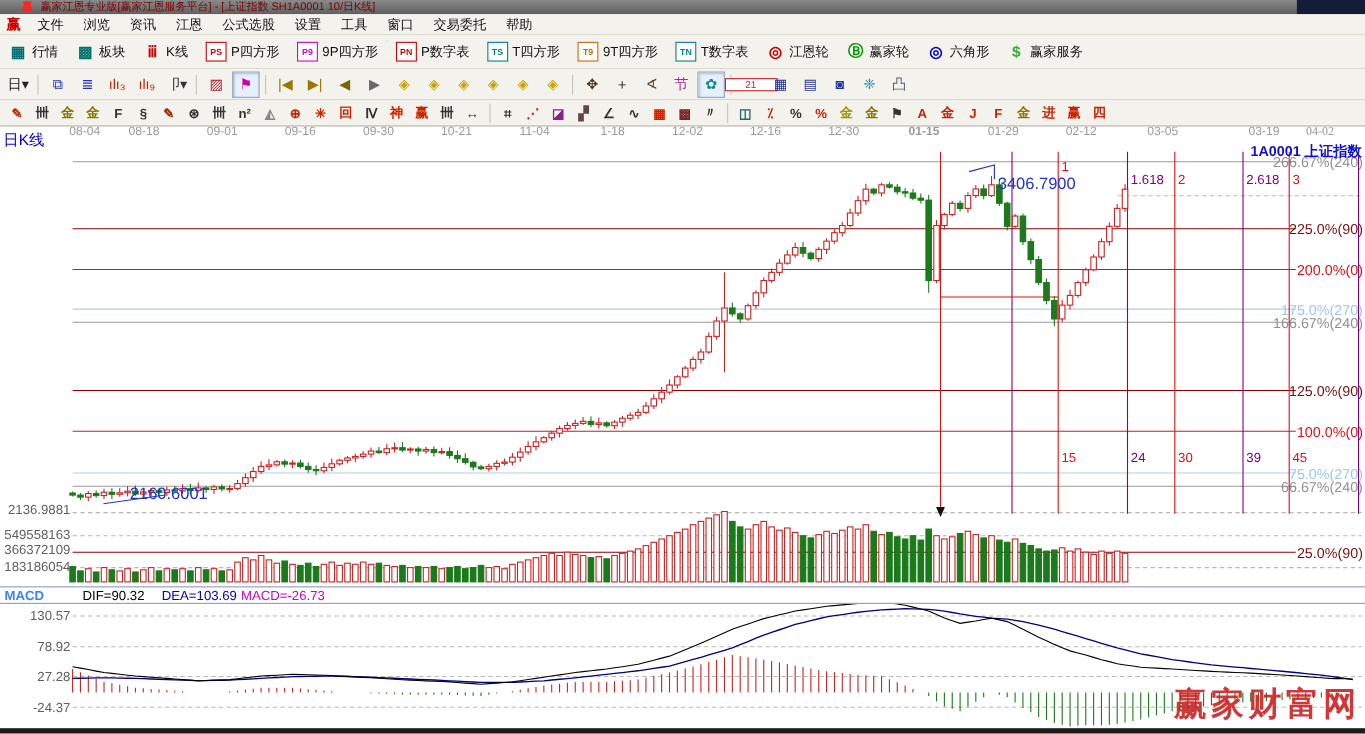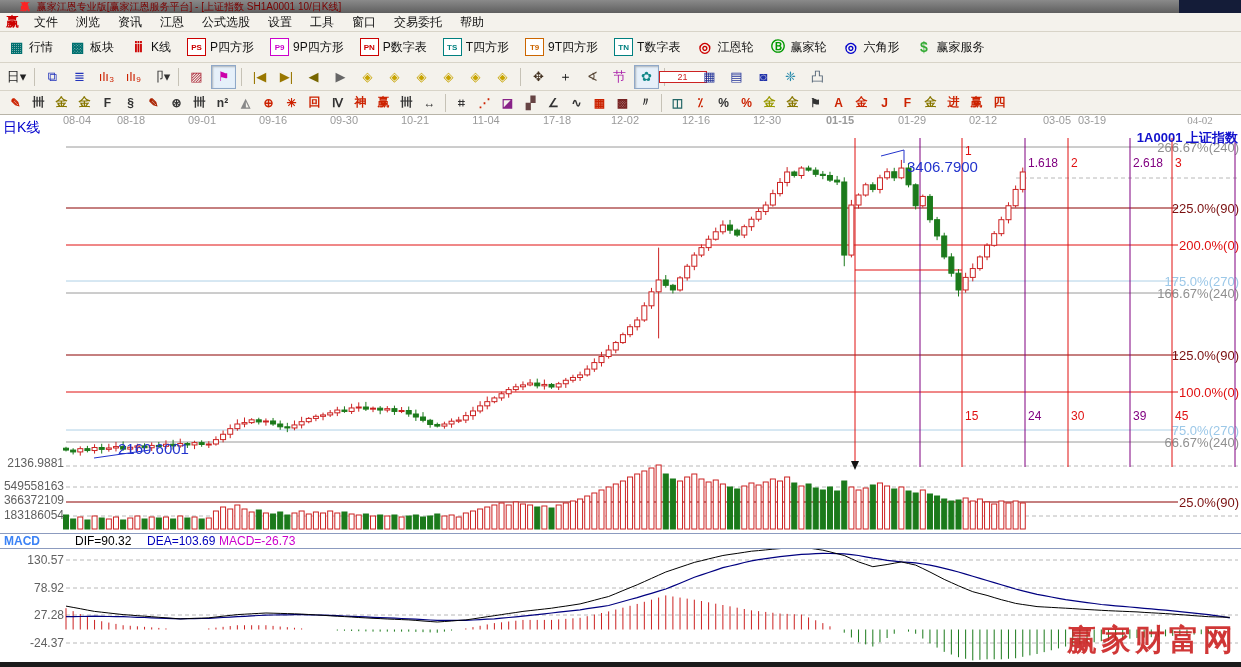--- a/index.html
+++ b/index.html
@@ -834,29 +834,29 @@
   </svg>
 
 <div id="date-row">
     <span class="dtick" style="left: 44px; margin-left: 33px;">08-04</span>
     <span class="dtick" style="left: 131px;">08-18</span>
     <span class="dtick" style="left: 202px;">09-01</span>
     <span class="dtick" style="left: 273px;">09-16</span>
     <span class="dtick" style="left: 344px;">09-30</span>
     <span class="dtick" style="left: 415px;">10-21</span>
     <span class="dtick" style="left: 486px;">11-04</span>
-    <span class="dtick" style="left: 557px;">17-18</span>
+    <span class="dtick" style="left: 557px;">1-18</span>
     <span class="dtick" style="left: 625px;">12-02</span>
     <span class="dtick" style="left: 696px;">12-16</span>
     <span class="dtick" style="left: 767px;">12-30</span>
     <span class="dtick" style="left: 840px; font-weight: bold;">01-15</span>
     <span class="dtick" style="left: 912px;">01-29</span>
     <span class="dtick" style="left: 983px;">02-12</span>
     <span class="dtick" style="left: 1057px;">03-05</span>
-    <span class="dtick" style="left: 1071px; padding-left: 42px;">03-19</span>
+    <span class="dtick" style="left: 1128px; padding-left: 42px;">03-19</span>
     <span class="dtick" style="left: 1200px; font-family: Liberation Serif, serif;">04-02</span>
   </div>
 
 <div id="pane-title">日K线</div>
 
 <div id="macd-sep">
   <span id="macd-title">MACD</span>
   <span id="dif-text">DIF=90.32</span>
   <span id="dea-text">DEA=103.69</span>
   <span id="macd-text">MACD=-26.73</span>

